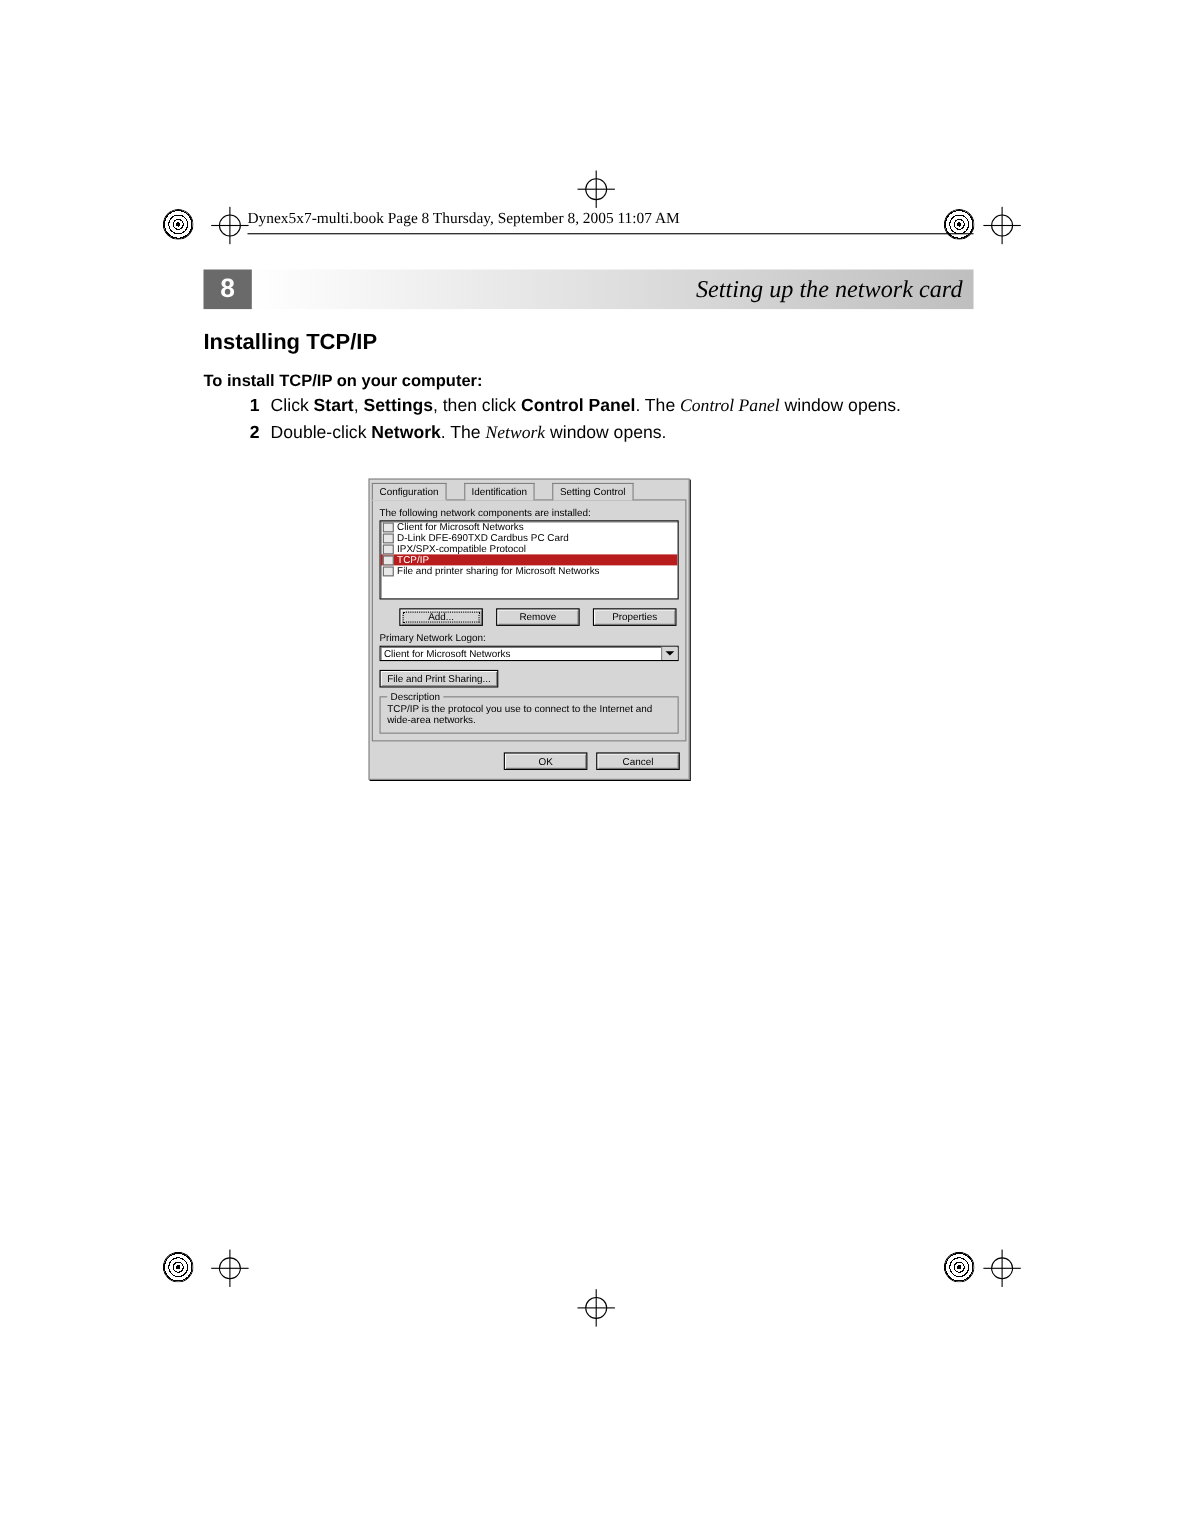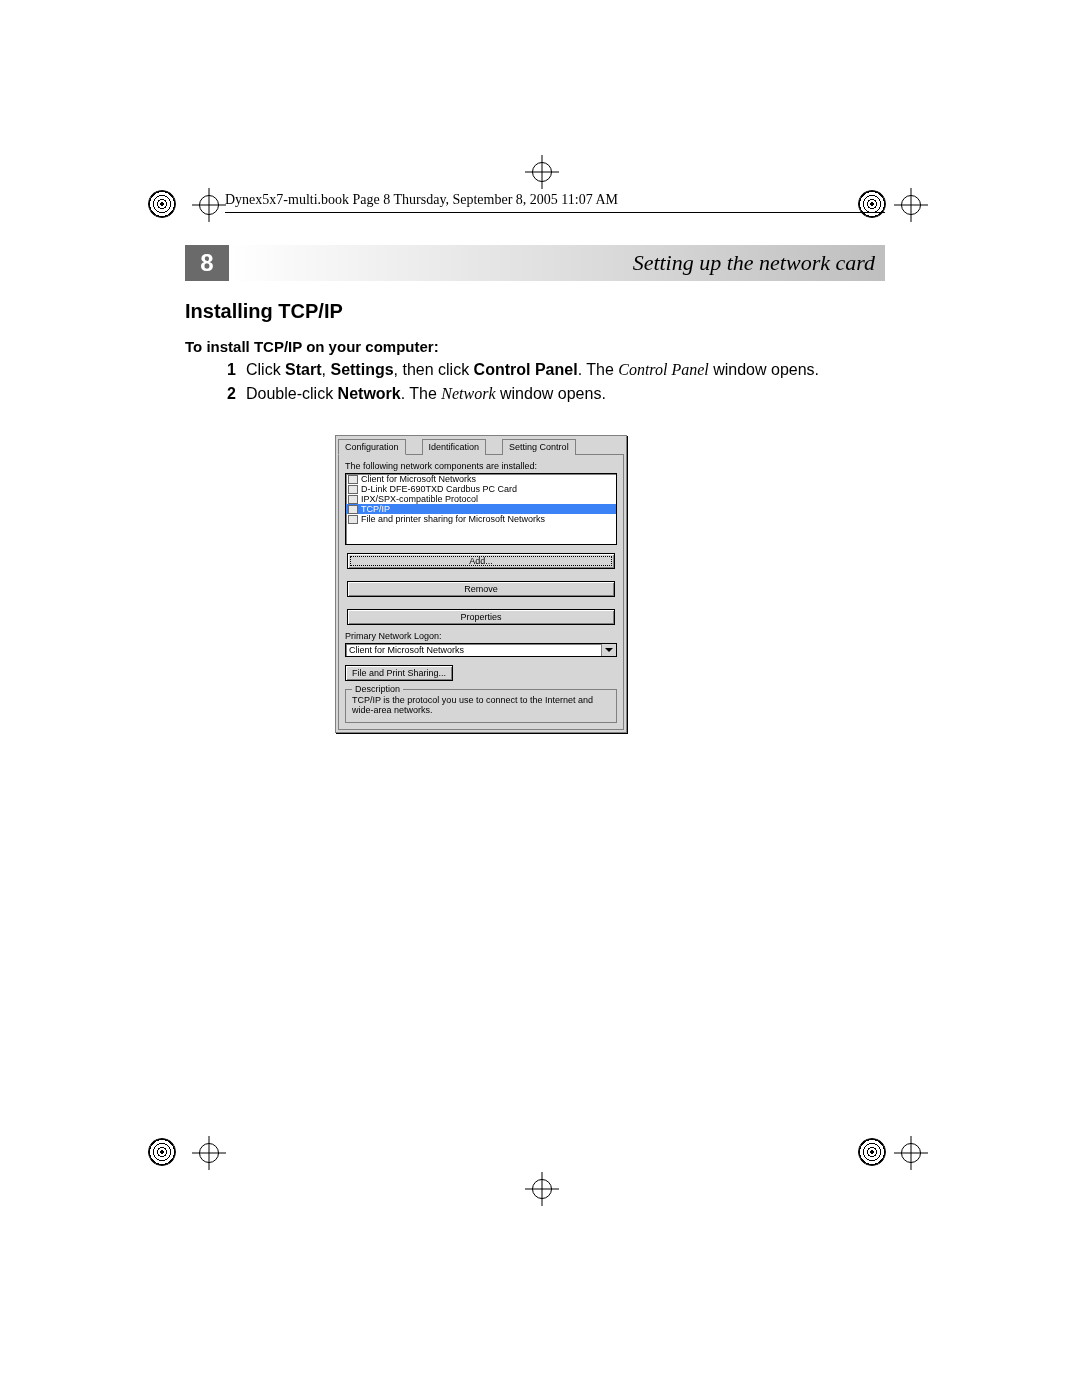--- a/index.html
+++ b/index.html
@@ -150,24 +150,24 @@
     box-shadow: inset 1px 1px 0 #808080;
     height:70px;
     overflow:hidden;
   }
   .listbox .item {
     padding:0 2px;
     font-size:9px;
     white-space:nowrap;
     display:flex; align-items:center; gap:3px;
   }
-  .listbox .item.sel { background:#3b82f6; color:#fff;}
+  .listbox .item.sel { background:#b91c1c; color:#fff;}
   .iconbox { width:10px; height:9px; display:inline-block;
     background:#e8e8e8; border:1px solid #666; box-sizing:border-box;}
-  .btnrow { display:flex; gap:12px; justify-content:flex-end; margin:8px 2px 6px;flex-direction:column;}
+  .btnrow { display:flex; gap:12px; justify-content:flex-end; margin:8px 2px 6px;}
   .btn {
     border:1px solid #000;
     background:#d6d6d6;
     box-shadow: 1px 1px 0 #fff inset, -1px -1px 0 #808080 inset;
     min-width:62px; text-align:center;
     padding:2px 6px;
     font-size:9px;
   }
   .btn.default { outline:1px dotted #000; outline-offset:-4px;}
   .fieldlbl { font-size:9px; margin:4px 0 2px;}
@@ -301,15 +301,19 @@
         <div class="arrow"></div>
       </div>
       <div class="fps">
         <div class="btn" style="display:inline-block">File and Print Sharing...</div>
       </div>
       <div class="groupbox">
         <span class="legend">Description</span>
         <div class="desc">TCP/IP is the protocol you use to connect to the Internet and wide-area networks.</div>
       </div>
     </div>
+    <div class="dlgfooter">
+      <div class="btn">OK</div>
+      <div class="btn">Cancel</div>
+    </div>
   </div>
 
 </div>
 
 </body></html>

